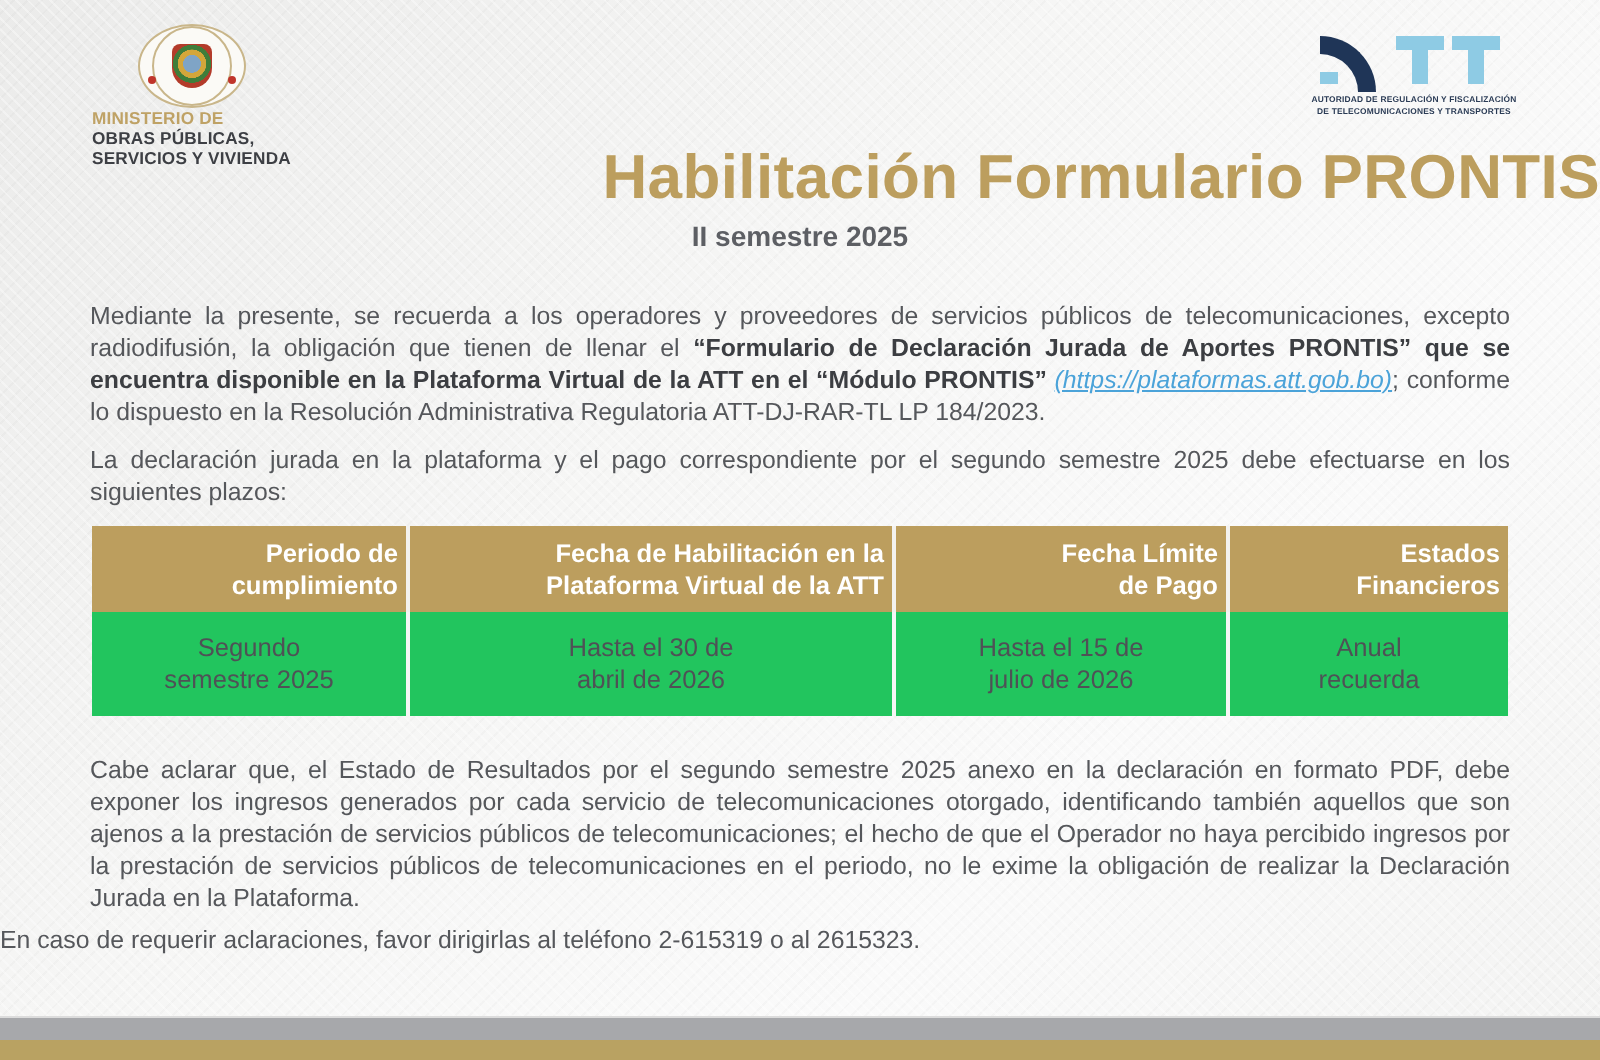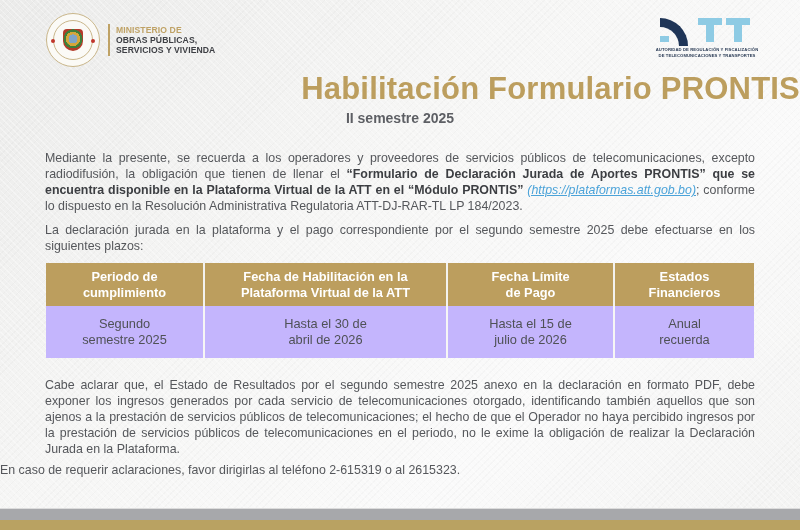--- a/index.html
+++ b/index.html
@@ -15,21 +15,21 @@
     .texture {
       position: absolute; inset: 0;
       background-image:
         repeating-linear-gradient(45deg, rgba(255,255,255,0.35) 0 1px, transparent 1px 4px),
         repeating-linear-gradient(-45deg, rgba(0,0,0,0.018) 0 1px, transparent 1px 5px);
       pointer-events: none;
     }
     
     .logo-ministry {
       position: absolute; left: 46px; top: 12px; height: 56px;
-      display: flex; align-items: center;
+      display: flex; align-items: center; flex-direction: column;
     }
     .seal {
       width: 54px; height: 54px; border-radius: 50%;
       border: 1.5px solid #c9b68a; background: #fbfaf6;
       position: relative; display: flex; align-items: center; justify-content: center;
     }
     .seal-inner {
       width: 40px; height: 40px; border-radius: 50%;
       border: 1px solid #c9b68a;
       display: flex; align-items: center; justify-content: center;
@@ -92,25 +92,25 @@
     .link { color: #4ba3d9; font-style: italic; text-decoration: underline; }
 
     
     .tbl {
       position: absolute; left: 46px; top: 263px; width: 708px;
       border-collapse: collapse; table-layout: fixed;
     }
     .tbl th {
       background: #bc9e5e; color: #ffffff; font-weight: bold;
       font-size: 12.8px; line-height: 16px; height: 43px;
-      text-align: center; padding: 0 4px;
+      text-align: right; padding: 0 4px;
       border-right: 2px solid #f3f2ef;
     }
     .tbl td {
-      background: #c4b5fd; color: #4f5156; font-size: 12.8px; line-height: 16px;
+      background: #22c55e; color: #4f5156; font-size: 12.8px; line-height: 16px;
       height: 52px; text-align: center; padding: 0 4px;
       border-right: 2px solid #f6f6f5;
     }
     .tbl th:last-child, .tbl td:last-child { border-right: none; }
 
     
     .band-gray { position: absolute; left: 0; top: 509px; width: 800px; height: 11px; background: #a7a8ab; }
     .band-gold { position: absolute; left: 0; top: 520px; width: 800px; height: 10px; background: #b9a262; }
     .band-line { position: absolute; left: 0; top: 508px; width: 800px; height: 1px; background: #dcdcdc; }
   </style>

